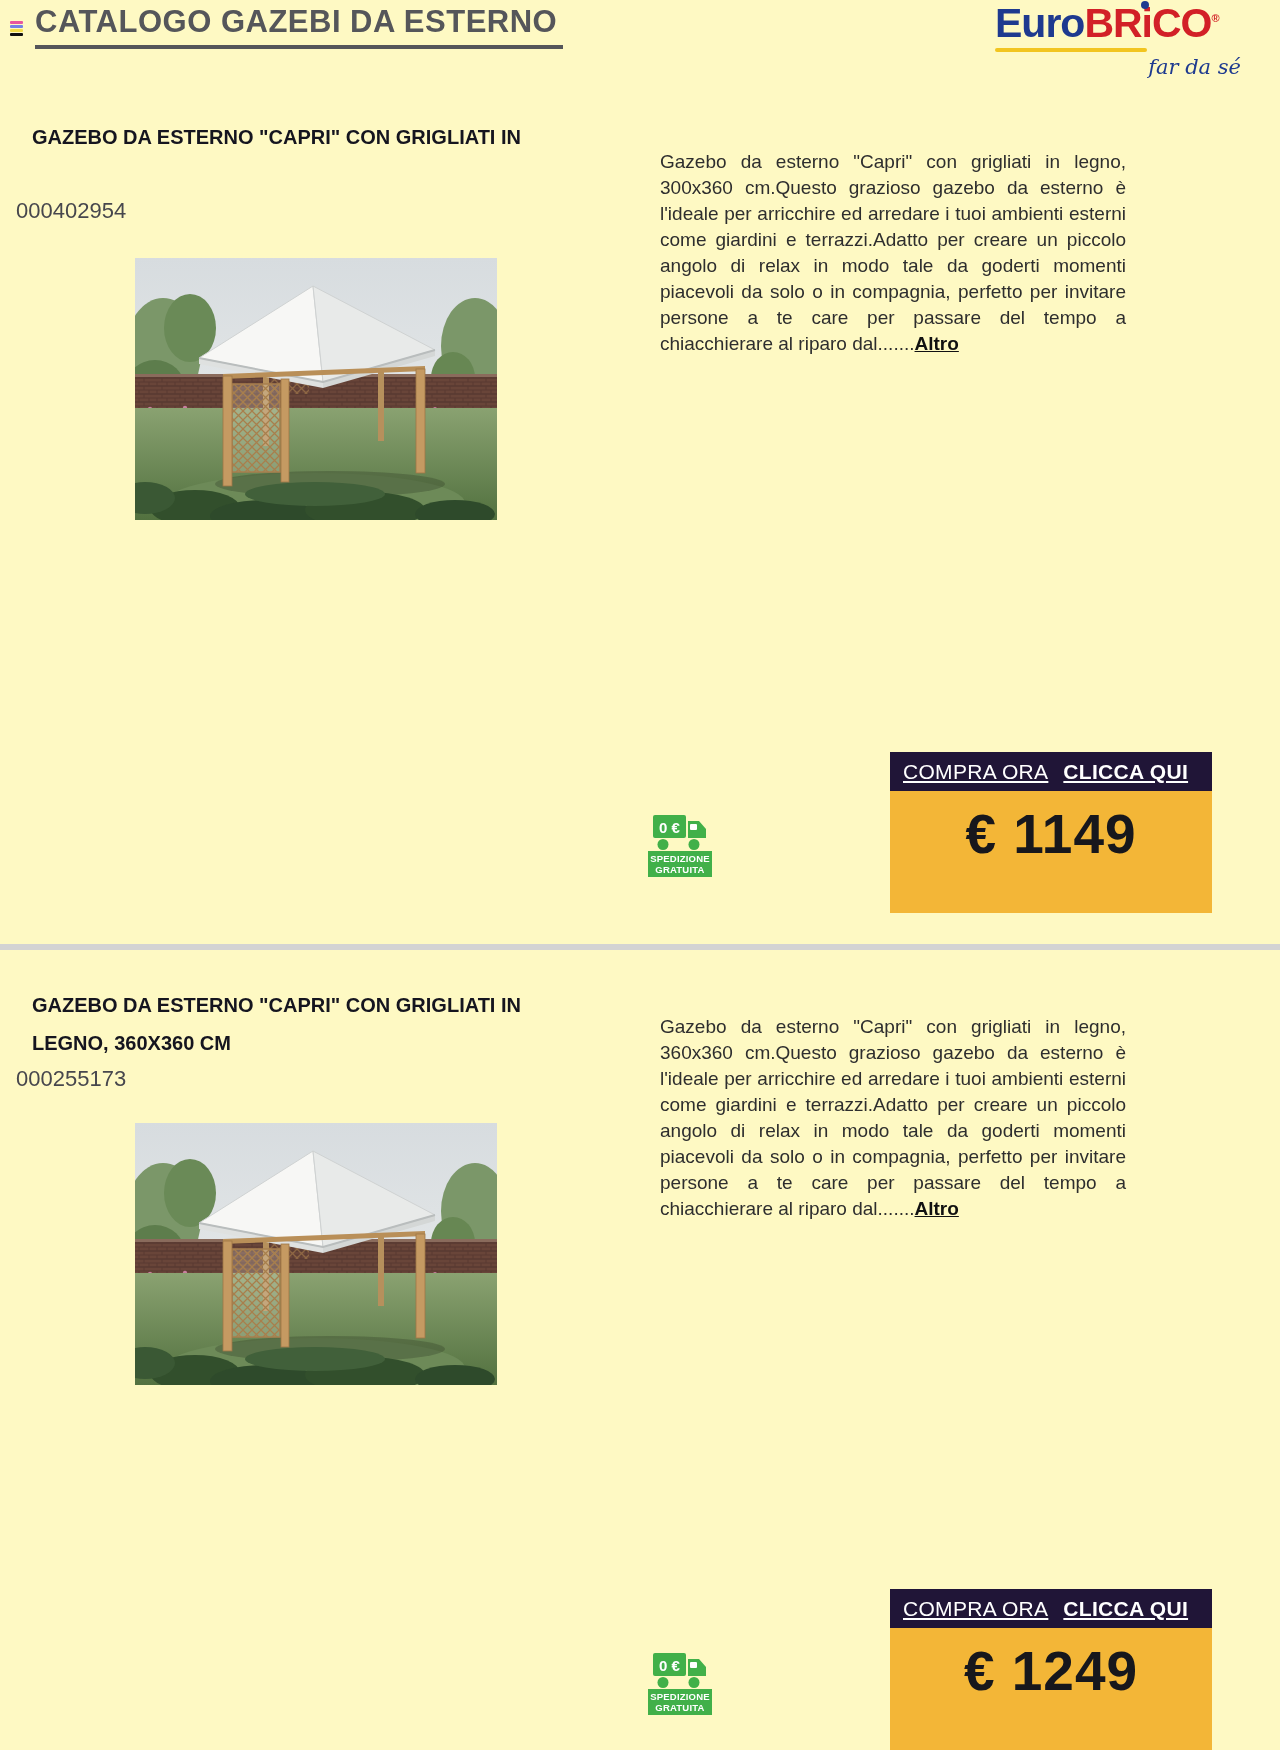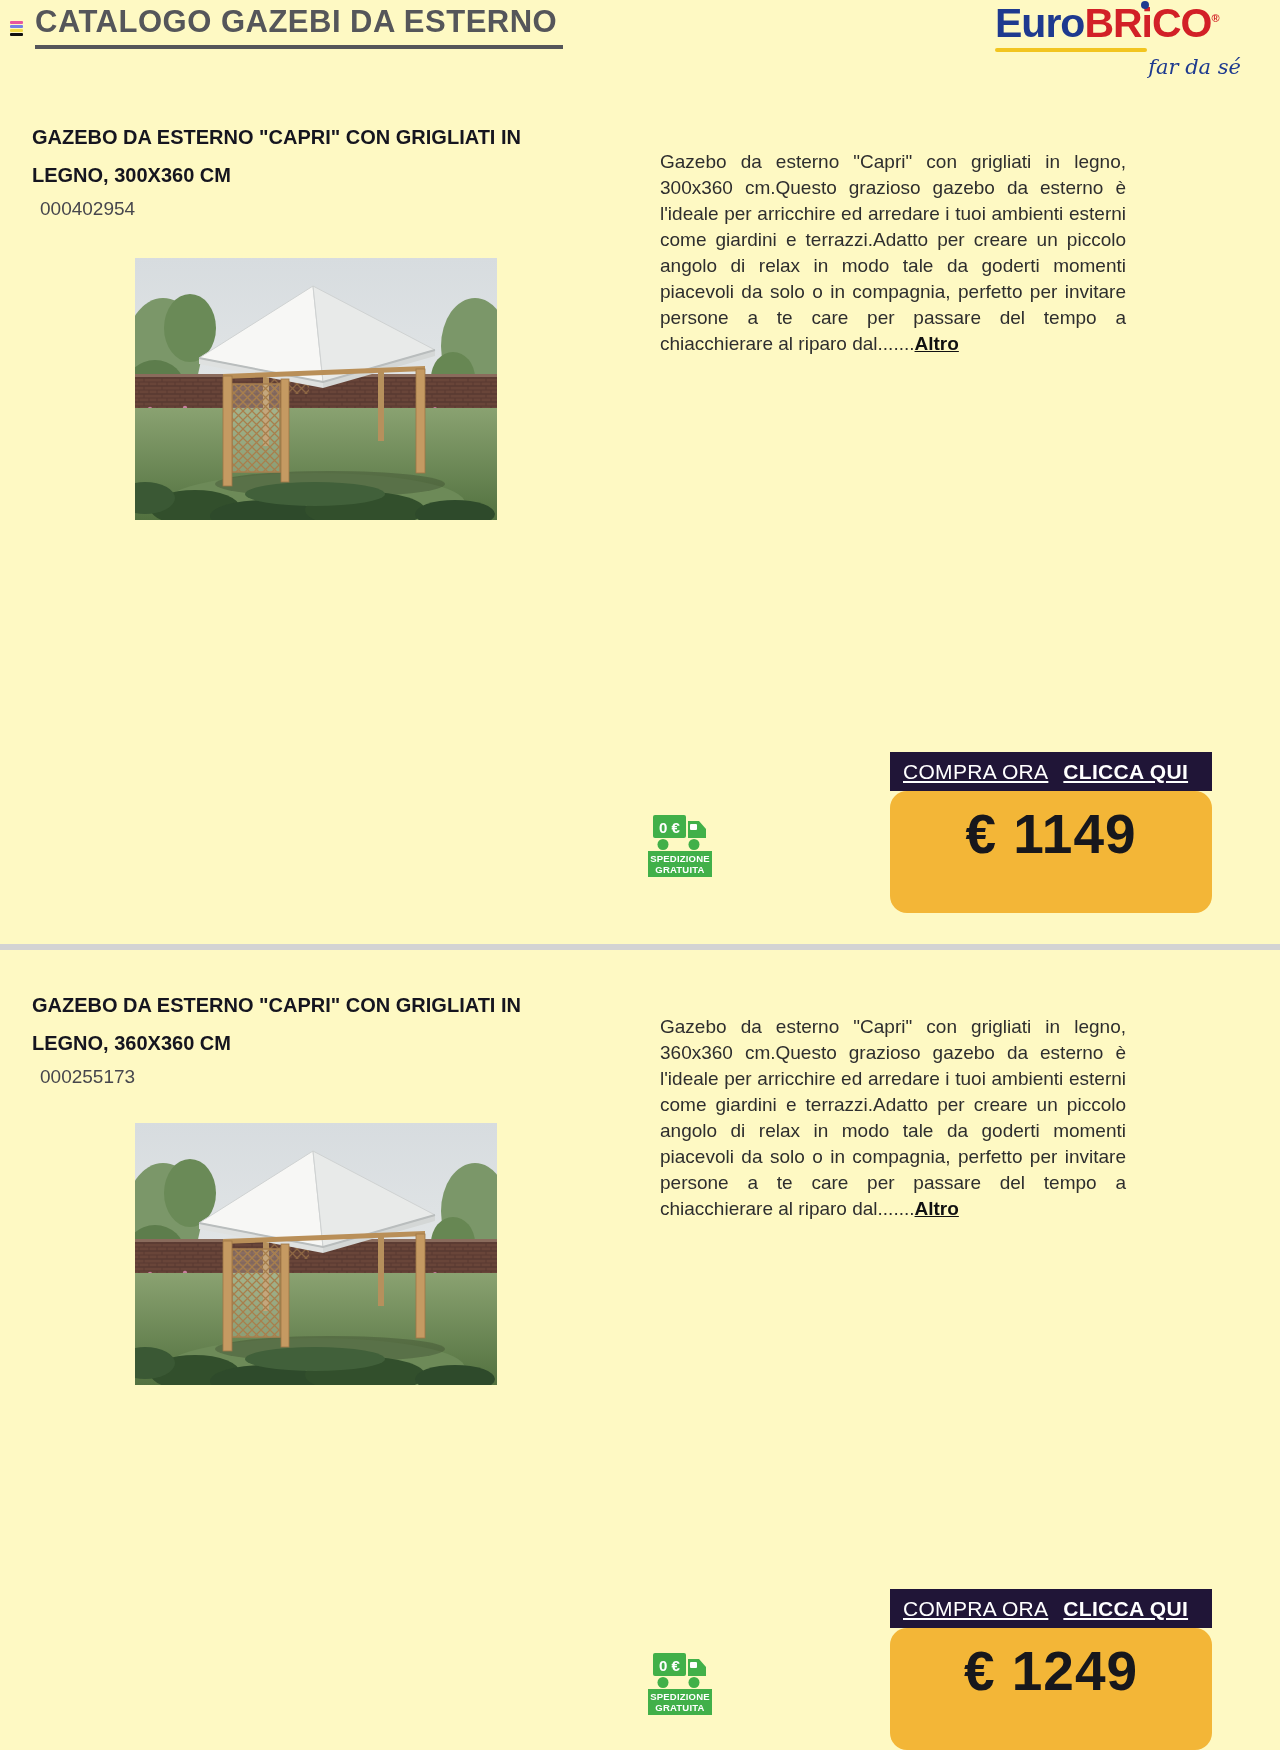--- a/index.html
+++ b/index.html
@@ -28,37 +28,37 @@
     margin-top:13px;text-align:right;padding-right:4px;
     font-family:"DejaVu Serif", serif;font-style:italic;
     color:var(--brand_blue,#1e3a8f);font-size:21px;line-height:1;
   }
   
   .product{position:absolute;left:0;width:1280px;}
   #product-0{top:112px;height:832px;}
   #product-1{top:980px;height:770px;}
   .p-title{position:absolute;left:32px;top:6px;width:545px;font-size:20px;font-weight:bold;
            color:var(--title_text,#15151f);line-height:38px;white-space:nowrap;}
-  .p-code{position:absolute;left:40px;top:86px;font-size:19px;color:#47474d;}
+  .p-code{position:absolute;left:16px;top:86px;font-size:22px;color:#47474d;}
   .p-image{position:absolute;left:135px;top:146px;width:362px;height:262px;display:block;}
   #product-1 .p-image{top:143px;}
   .p-desc{position:absolute;left:660px;top:18px;width:466px;font-size:19px;line-height:26px;
           color:var(--body_text,#2e2e2e);text-align:justify;}
   #product-1 .p-desc{top:15px;}
   .more-link{font-weight:bold;text-decoration:underline;color:#111;cursor:pointer;}
   .buy{position:absolute;left:890px;top:640px;width:322px;cursor:pointer;}
   #product-1 .buy{top:609px;}
   .buy-bar{height:39px;background:var(--banner_bg,#201537);color:var(--banner_text,#fff);
            display:flex;align-items:center;padding-left:13px;box-sizing:border-box;
            font-size:21px;letter-spacing:.3px;white-space:nowrap;}
   .buy-compra{text-decoration:underline;margin-right:15px;}
   .buy-clicca{text-decoration:underline;font-weight:bold;}
   .price{height:122px;background:var(--price_bg,#f3b637);display:flex;justify-content:center;
          align-items:flex-start;padding-top:11px;box-sizing:border-box;
-         font-size:55px;font-weight:bold;color:var(--price_text,#17171c);letter-spacing:1px;border-radius:17px;}
+         font-size:55px;font-weight:bold;color:var(--price_text,#17171c);letter-spacing:1px;}
   .ship{position:absolute;left:648px;top:701px;width:64px;text-align:center;}
   #product-1 .ship{top:671px;}
   .ship-truck{display:block;margin:0 auto;}
   .ship-label{margin-top:0;background:var(--shipping_green,#41b049);color:#fff;
               font-size:9.5px;font-weight:bold;line-height:11px;padding:2px 1px;letter-spacing:.2px;}
   .divider{position:absolute;left:0;top:944px;width:1280px;height:6px;background:var(--divider,#d3d3d3);}
 </style>
 </head>
 <body>
 
@@ -144,21 +144,20 @@
     <span class="logo-main">
       <span class="logo-euro">Euro</span><span class="logo-brico"><span>BRiCO</span><span class="logo-idot"></span></span><span class="logo-reg">®</span>
       <span class="logo-underline"></span>
     </span>
     <div class="logo-tagline">far da sé</div>
   </div>
 
   <section class="product" id="product-0">
     <div class="p-title">
       <div>GAZEBO DA ESTERNO "CAPRI" CON GRIGLIATI IN</div>
-      <div>LEGNO, 300X360 CM</div>
     </div>
     <div class="p-code">000402954</div>
     <svg class="p-image" viewBox="0 0 362 262">
         <use href="#gazebo-scene"></use>
       </svg>
     <p class="p-desc"><span>Gazebo da esterno "Capri" con grigliati in legno, 300x360 cm.Questo grazioso gazebo da esterno è l'ideale per arricchire ed arredare i tuoi ambienti esterni come giardini e terrazzi.Adatto per creare un piccolo angolo di relax in modo tale da goderti momenti piacevoli da solo o in compagnia, perfetto per invitare persone a te care per passare del tempo a chiacchierare al riparo dal.......</span><span class="more-link">Altro</span></p>
 
     <div class="buy">
       <div class="buy-bar">
         <span class="buy-compra">COMPRA ORA</span>

